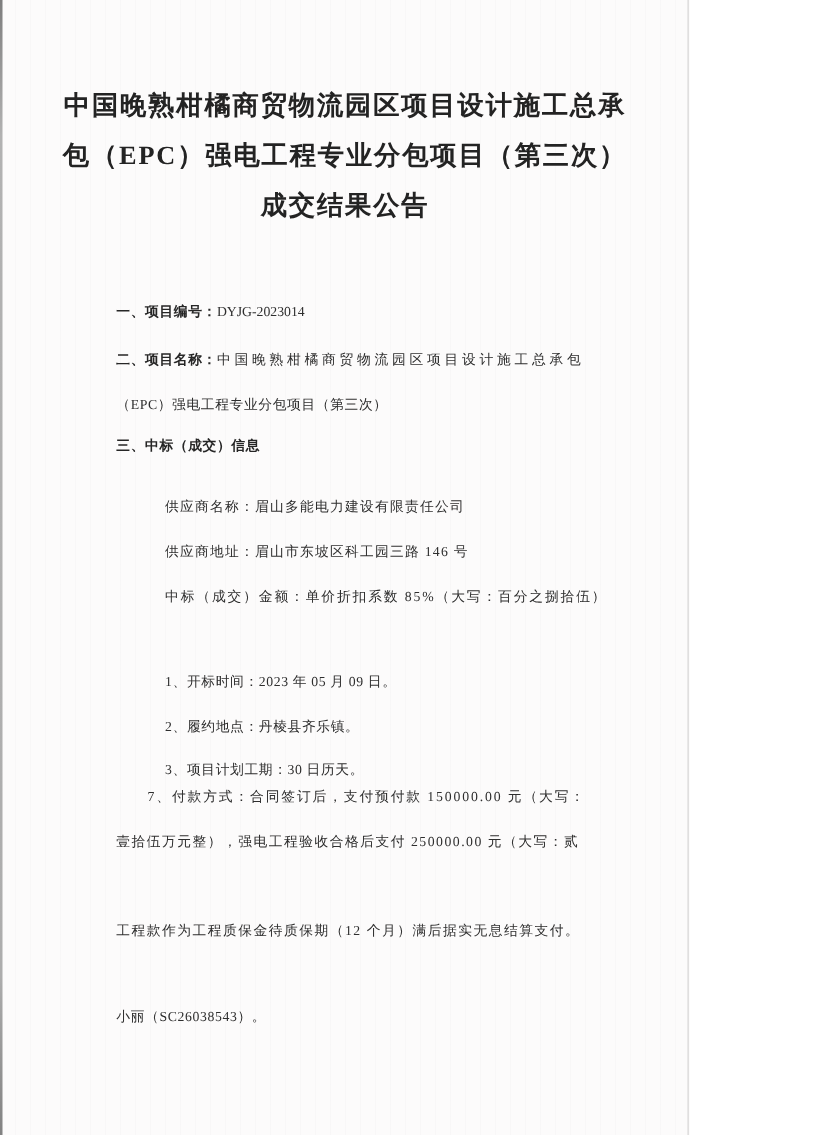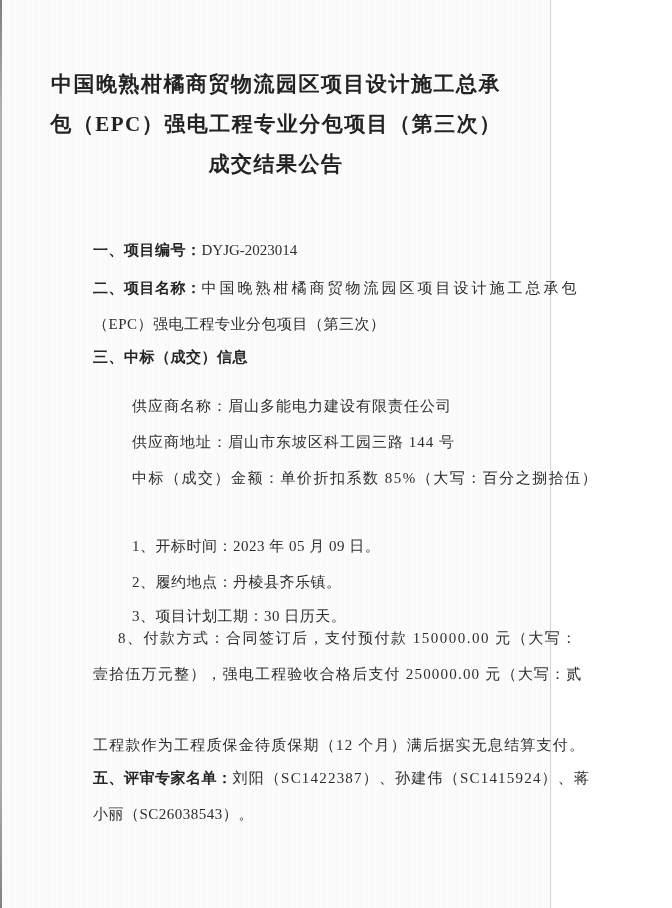--- a/index.html
+++ b/index.html
@@ -28,21 +28,21 @@
   }
   .doc-title {
     position: absolute; left: 0; right: 0; top: 64px;
     text-align: center;
     font-size: 21px; line-height: 40px; font-weight: 700;
     letter-spacing: 1.5px; color: #232323;
     font-family: "Liberation Serif", "DejaVu Serif", serif;
   }
   .ln {
     position: absolute;
-    font-size: 15px; line-height: 20px;
+    font-size: 11px; line-height: 20px;
     color: #2e2e2e; white-space: nowrap;
     font-family: "Liberation Serif", "DejaVu Serif", serif;
   }
   .lbl {
     font-weight: 700; color: #262626;
     font-family: "Liberation Sans", "DejaVu Sans", sans-serif;
     letter-spacing: 0.5px;
   }
   .x93  { left: 93px; }
   .x118 { left: 118px; }
@@ -75,36 +75,33 @@
   </div>
 
   <div class="ln x93 sp05" style="top:314px">（EPC）强电工程专业分包项目（第三次）</div>
 
   <div class="ln x93" style="top:347px">
     <span class="lbl">三、中标（成交）信息</span>
   </div>
 
   <div class="ln x123 sp10" style="top:384px">供应商名称：眉山多能电力建设有限责任公司</div>
 
-  <div class="ln x123 sp10" style="top:420px">供应商地址：眉山市东坡区科工园三路 144 号</div>
+  <div class="ln x123 sp10" style="top:420px">供应商地址：眉山市东坡区科工园三路 146 号</div>
 
   <div class="ln x123 sp15" style="top:456px">中标（成交）金额：单价折扣系数 85%（大写：百分之捌拾伍）</div>
 
 
   <div class="ln x123 sp05" style="top:524px">1、开标时间：2023 年 05 月 09 日。</div>
 
   <div class="ln x123 sp05" style="top:560px">2、履约地点：丹棱县齐乐镇。</div>
 
   <div class="ln x123 sp05" style="top:594px">3、项目计划工期：30 日历天。</div>
 
-  <div class="ln x118 sp15" style="top:628px">8、付款方式：合同签订后，支付预付款 150000.00 元（大写：</div>
+  <div class="ln x118 sp15" style="top:628px">7、付款方式：合同签订后，支付预付款 150000.00 元（大写：</div>
 
   <div class="ln x93 sp12" style="top:664px">壹拾伍万元整），强电工程验收合格后支付 250000.00 元（大写：贰</div>
 
 
   <div class="ln x93 sp12" style="top:735px">工程款作为工程质保金待质保期（12 个月）满后据实无息结算支付。</div>
 
-  <div class="ln x93" style="top:768px">
-    <span class="lbl">五、评审专家名单：</span><span class="sp12">刘阳（SC1422387）、孙建伟（SC1415924）、蒋</span>
-  </div>
 
   <div class="ln x93 sp05" style="top:804px">小丽（SC26038543）。</div>
 </div>
 
 </body></html>

